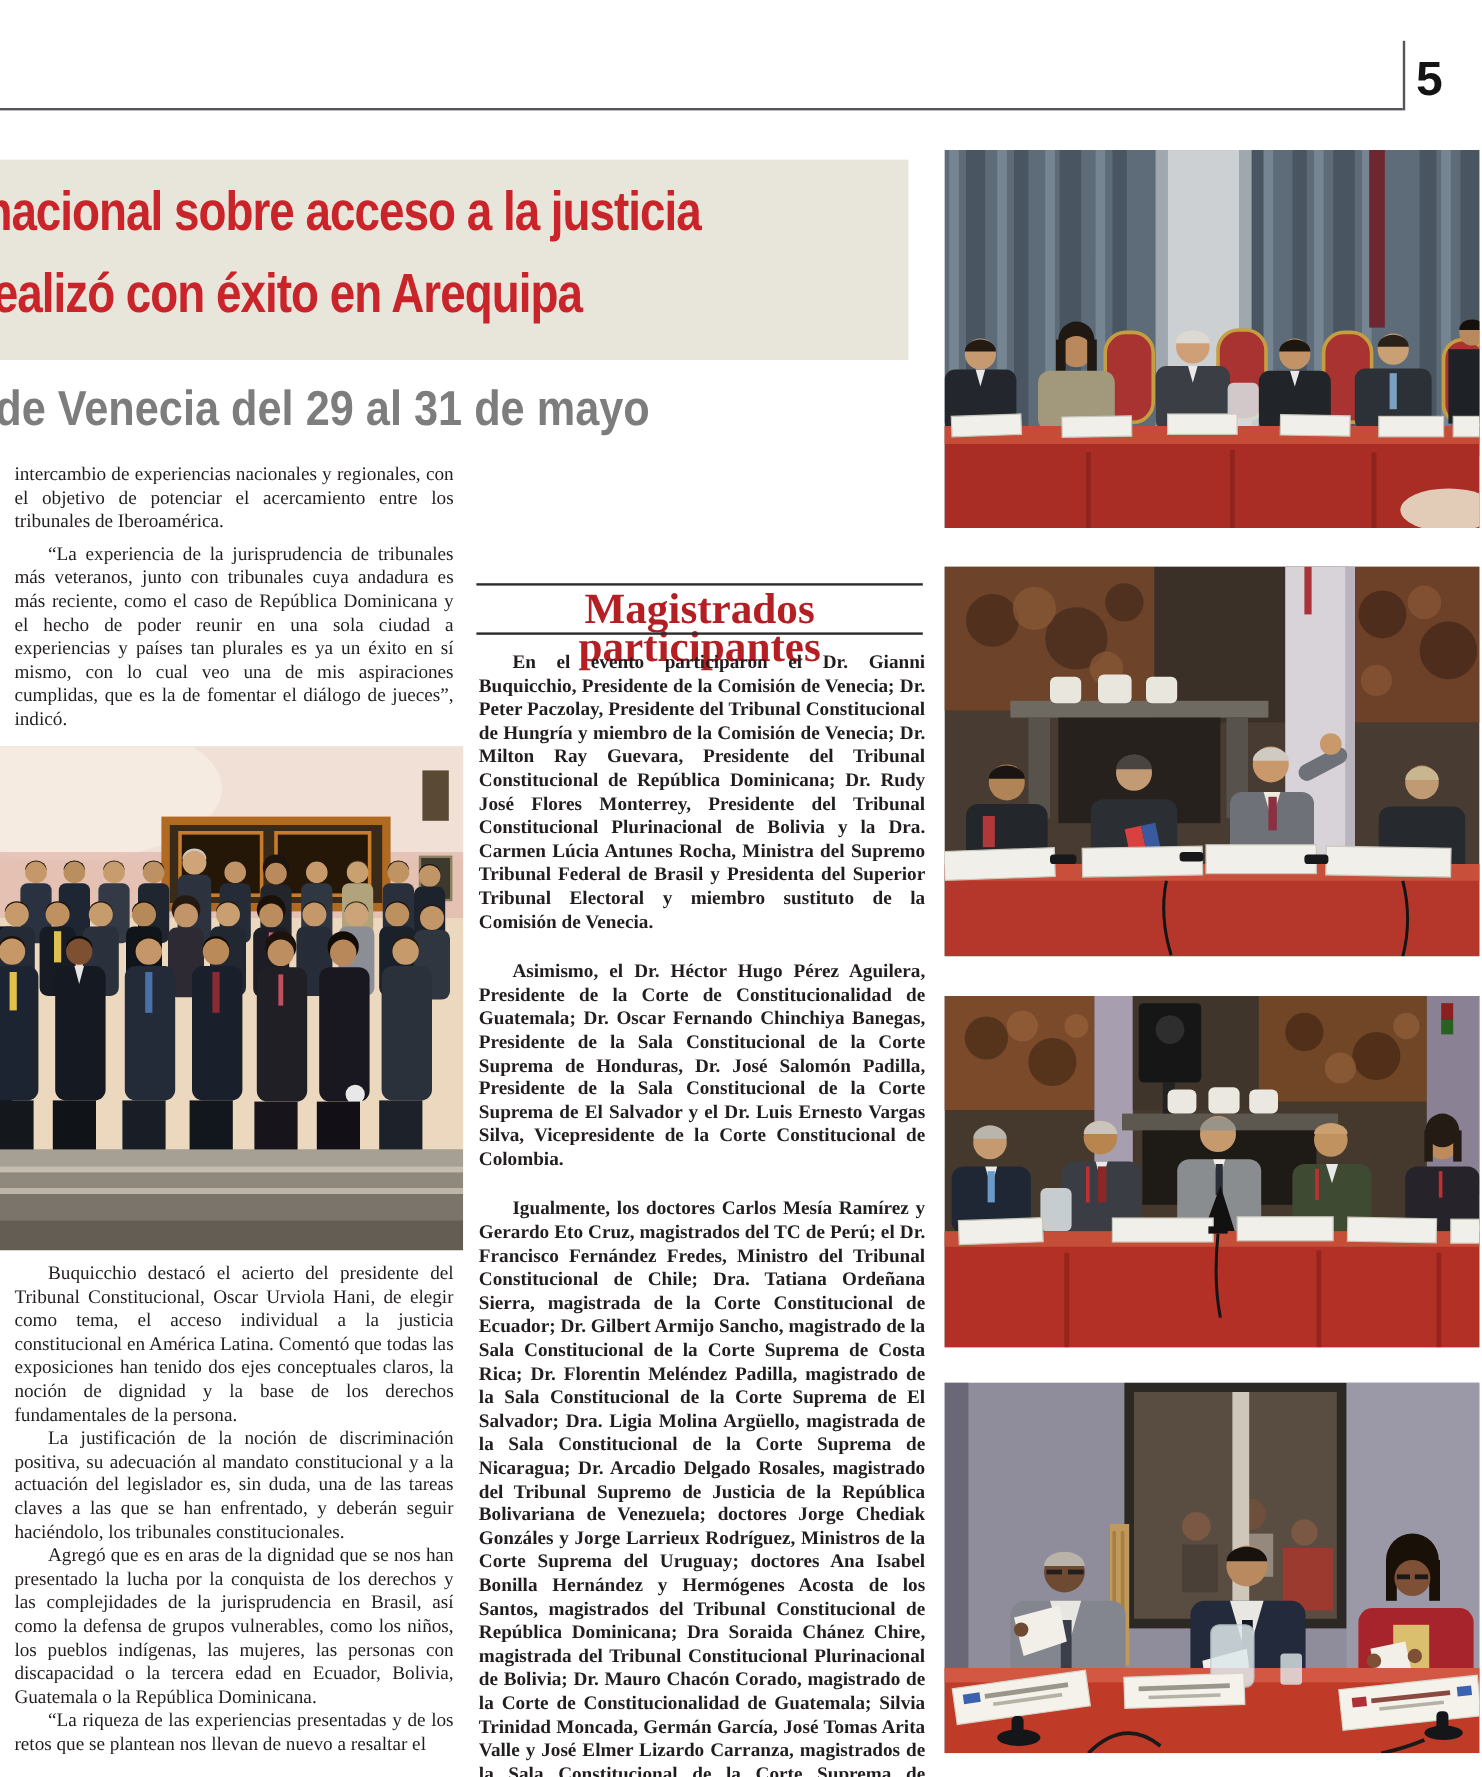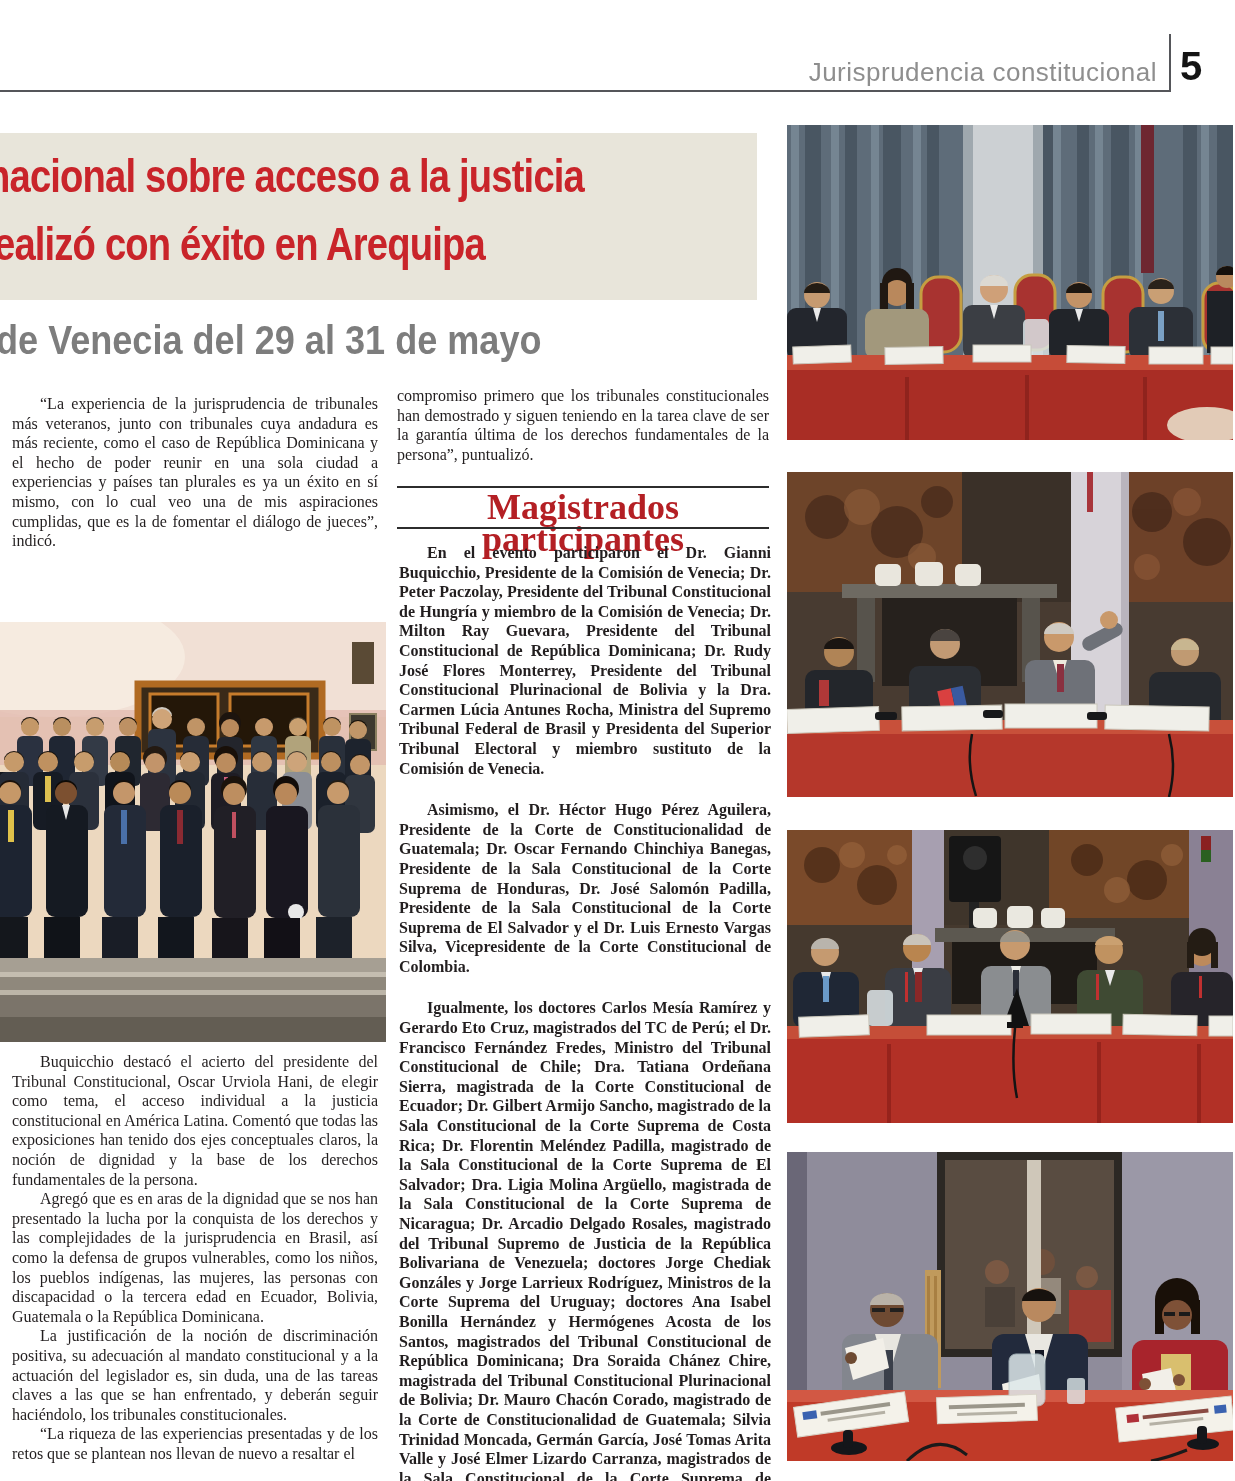--- a/index.html
+++ b/index.html
@@ -42,29 +42,29 @@
   .ph4{left:787px;top:1152px;width:446px;height:309px;}
   .photo svg{display:block;}
 </style>
 </head>
 <body>
 
 <div class="page">
 
   <div class="hdr-rule"></div>
   <div class="hdr-vrule"></div>
-  <div class="hdr-title">Jurisprudencia constitucional</div>
   <div class="hdr-num">5</div>
 
   <div class="band"></div>
   <div class="hl hl1">nacional sobre acceso a la justicia</div>
   <div class="hl hl2">ealizó con éxito en Arequipa</div>
   <div class="subtitle">de Venecia del 29 al 31 de mayo</div>
 
   <div class="col-l-top bodytext">
+    <p>intercambio de experiencias nacionales y regionales, con el objetivo de potenciar el acercamiento entre los tribunales de Iberoamérica.</p>
     <p class="ind gap">“La experiencia de la jurisprudencia de tribunales más veteranos, junto con tribunales cuya andadura es más reciente, como el caso de República Dominicana y el hecho de poder reunir en una sola ciudad a experiencias y países tan plurales es ya un éxito en sí mismo, con lo cual veo una de mis aspiraciones cumplidas, que es la de fomentar el diálogo de jueces”, indicó.</p>
   </div>
 
   <div class="photo ph-group" role="img" aria-label="Foto grupal de magistrados en la escalinata de un edificio">
     <svg viewBox="0 0 386 420" width="386" height="420" preserveAspectRatio="none">
       <rect width="386" height="420" fill="#e9d6c4"></rect>
       <rect y="0" width="386" height="95" fill="#f1e0d5"></rect>
       <ellipse cx="55" cy="35" rx="130" ry="60" fill="#f7ece2" opacity=".85"></ellipse>
       <rect y="88" width="386" height="55" fill="#e2b9ad" opacity=".75"></rect>
       <rect y="143" width="386" height="200" fill="#eed9bd" opacity=".6"></rect>
@@ -249,28 +249,25 @@
       <rect y="336" width="386" height="14" fill="#a69f93"></rect>
       <rect y="350" width="386" height="5" fill="#c4bdb0"></rect>
       <rect y="368" width="386" height="5" fill="#bcb5a8"></rect>
       <rect y="373" width="386" height="22" fill="#7b746a"></rect>
       <rect y="395" width="386" height="25" fill="#635d53"></rect>
     </svg>
   </div>
 
   <div class="col-l-bot bodytext">
     <p class="ind">Buquicchio destacó el acierto del presidente del Tribunal Constitucional, Oscar Urviola Hani, de elegir como tema, el acceso individual a la justicia constitucional en América Latina. Comentó que todas las exposiciones han tenido dos ejes conceptuales claros, la noción de dignidad y la base de los derechos fundamentales de la persona.</p>
+    <p class="ind">La justificación de la noción de discriminación positiva, su adecuación al mandato constitucional y a la actuación del legislador es, sin duda, una de las tareas claves a las que se han enfrentado, y deberán seguir haciéndolo, los tribunales constitucionales.</p>
     <p class="ind">Agregó que es en aras de la dignidad que se nos han presentado la lucha por la conquista de los derechos y las complejidades de la jurisprudencia en Brasil, así como la defensa de grupos vulnerables, como los niños, los pueblos indígenas, las mujeres, las personas con discapacidad o la tercera edad en Ecuador, Bolivia, Guatemala o la República Dominicana.</p>
-    <p class="ind">La justificación de la noción de discriminación positiva, su adecuación al mandato constitucional y a la actuación del legislador es, sin duda, una de las tareas claves a las que se han enfrentado, y deberán seguir haciéndolo, los tribunales constitucionales.</p>
     <p class="ind">“La riqueza de las experiencias presentadas y de los retos que se plantean nos llevan de nuevo a resaltar el</p>
   </div>
 
-  <div class="col-m-top bodytext">
-    <p>compromiso primero que los tribunales constitucionales han demostrado y siguen teniendo en la tarea clave de ser la garantía última de los derechos fundamentales de la persona”, puntualizó.</p>
-  </div>
   <div class="sec-rule r1"></div>
   <div class="sec-head">Magistrados participantes</div>
   <div class="sec-rule r2"></div>
   <div class="col-m-bot bodytext">
     <p class="ind">En el evento participaron el Dr. Gianni Buquicchio, Presidente de la Comisión de Venecia; Dr. Peter Paczolay, Presidente del Tribunal Constitucional de Hungría y miembro de la Comisión de Venecia; Dr. Milton Ray Guevara, Presidente del Tribunal Constitucional de República Dominicana; Dr. Rudy José Flores Monterrey, Presidente del Tribunal Constitucional Plurinacional de Bolivia y la Dra. Carmen Lúcia Antunes Rocha, Ministra del Supremo Tribunal Federal de Brasil y Presidenta del Superior Tribunal Electoral y miembro sustituto de la Comisión de Venecia.</p>
     <p class="ind gap">Asimismo, el Dr. Héctor Hugo Pérez Aguilera, Presidente de la Corte de Constitucionalidad de Guatemala; Dr. Oscar Fernando Chinchiya Banegas, Presidente de la Sala Constitucional de la Corte Suprema de Honduras, Dr. José Salomón Padilla, Presidente de la Sala Constitucional de la Corte Suprema de El Salvador y el Dr. Luis Ernesto Vargas Silva, Vicepresidente de la Corte Constitucional de Colombia.</p>
     <p class="ind gap">Igualmente, los doctores Carlos Mesía Ramírez y Gerardo Eto Cruz, magistrados del TC de Perú; el Dr. Francisco Fernández Fredes, Ministro del Tribunal Constitucional de Chile; Dra. Tatiana Ordeñana Sierra, magistrada de la Corte Constitucional de Ecuador; Dr. Gilbert Armijo Sancho, magistrado de la Sala Constitucional de la Corte Suprema de Costa Rica; Dr. Florentin Meléndez Padilla, magistrado de la Sala Constitucional de la Corte Suprema de El Salvador; Dra. Ligia Molina Argüello, magistrada de la Sala Constitucional de la Corte Suprema de Nicaragua; Dr. Arcadio Delgado Rosales, magistrado del Tribunal Supremo de Justicia de la República Bolivariana de Venezuela; doctores Jorge Chediak Gonzáles y Jorge Larrieux Rodríguez, Ministros de la Corte Suprema del Uruguay; doctores Ana Isabel Bonilla Hernández y Hermógenes Acosta de los Santos, magistrados del Tribunal Constitucional de República Dominicana; Dra Soraida Chánez Chire, magistrada del Tribunal Constitucional Plurinacional de Bolivia; Dr. Mauro Chacón Corado, magistrado de la Corte de Constitucionalidad de Guatemala; Silvia Trinidad Moncada, Germán García, José Tomas Arita Valle y José Elmer Lizardo Carranza, magistrados de la Sala Constitucional de la Corte Suprema de Honduras; Dr. Damián Ignacio Font, Secretario Letrado de la Corte Suprema de Justicia de la Nación Argentina; doctoras Paloma Biglino y Amaya Ubeda, miembros de la Comisión de Venecia por España.</p>
   </div>
 
   <div class="photo ph1" role="img" aria-label="Mesa de panel con cortinas azules y mantel rojo">

